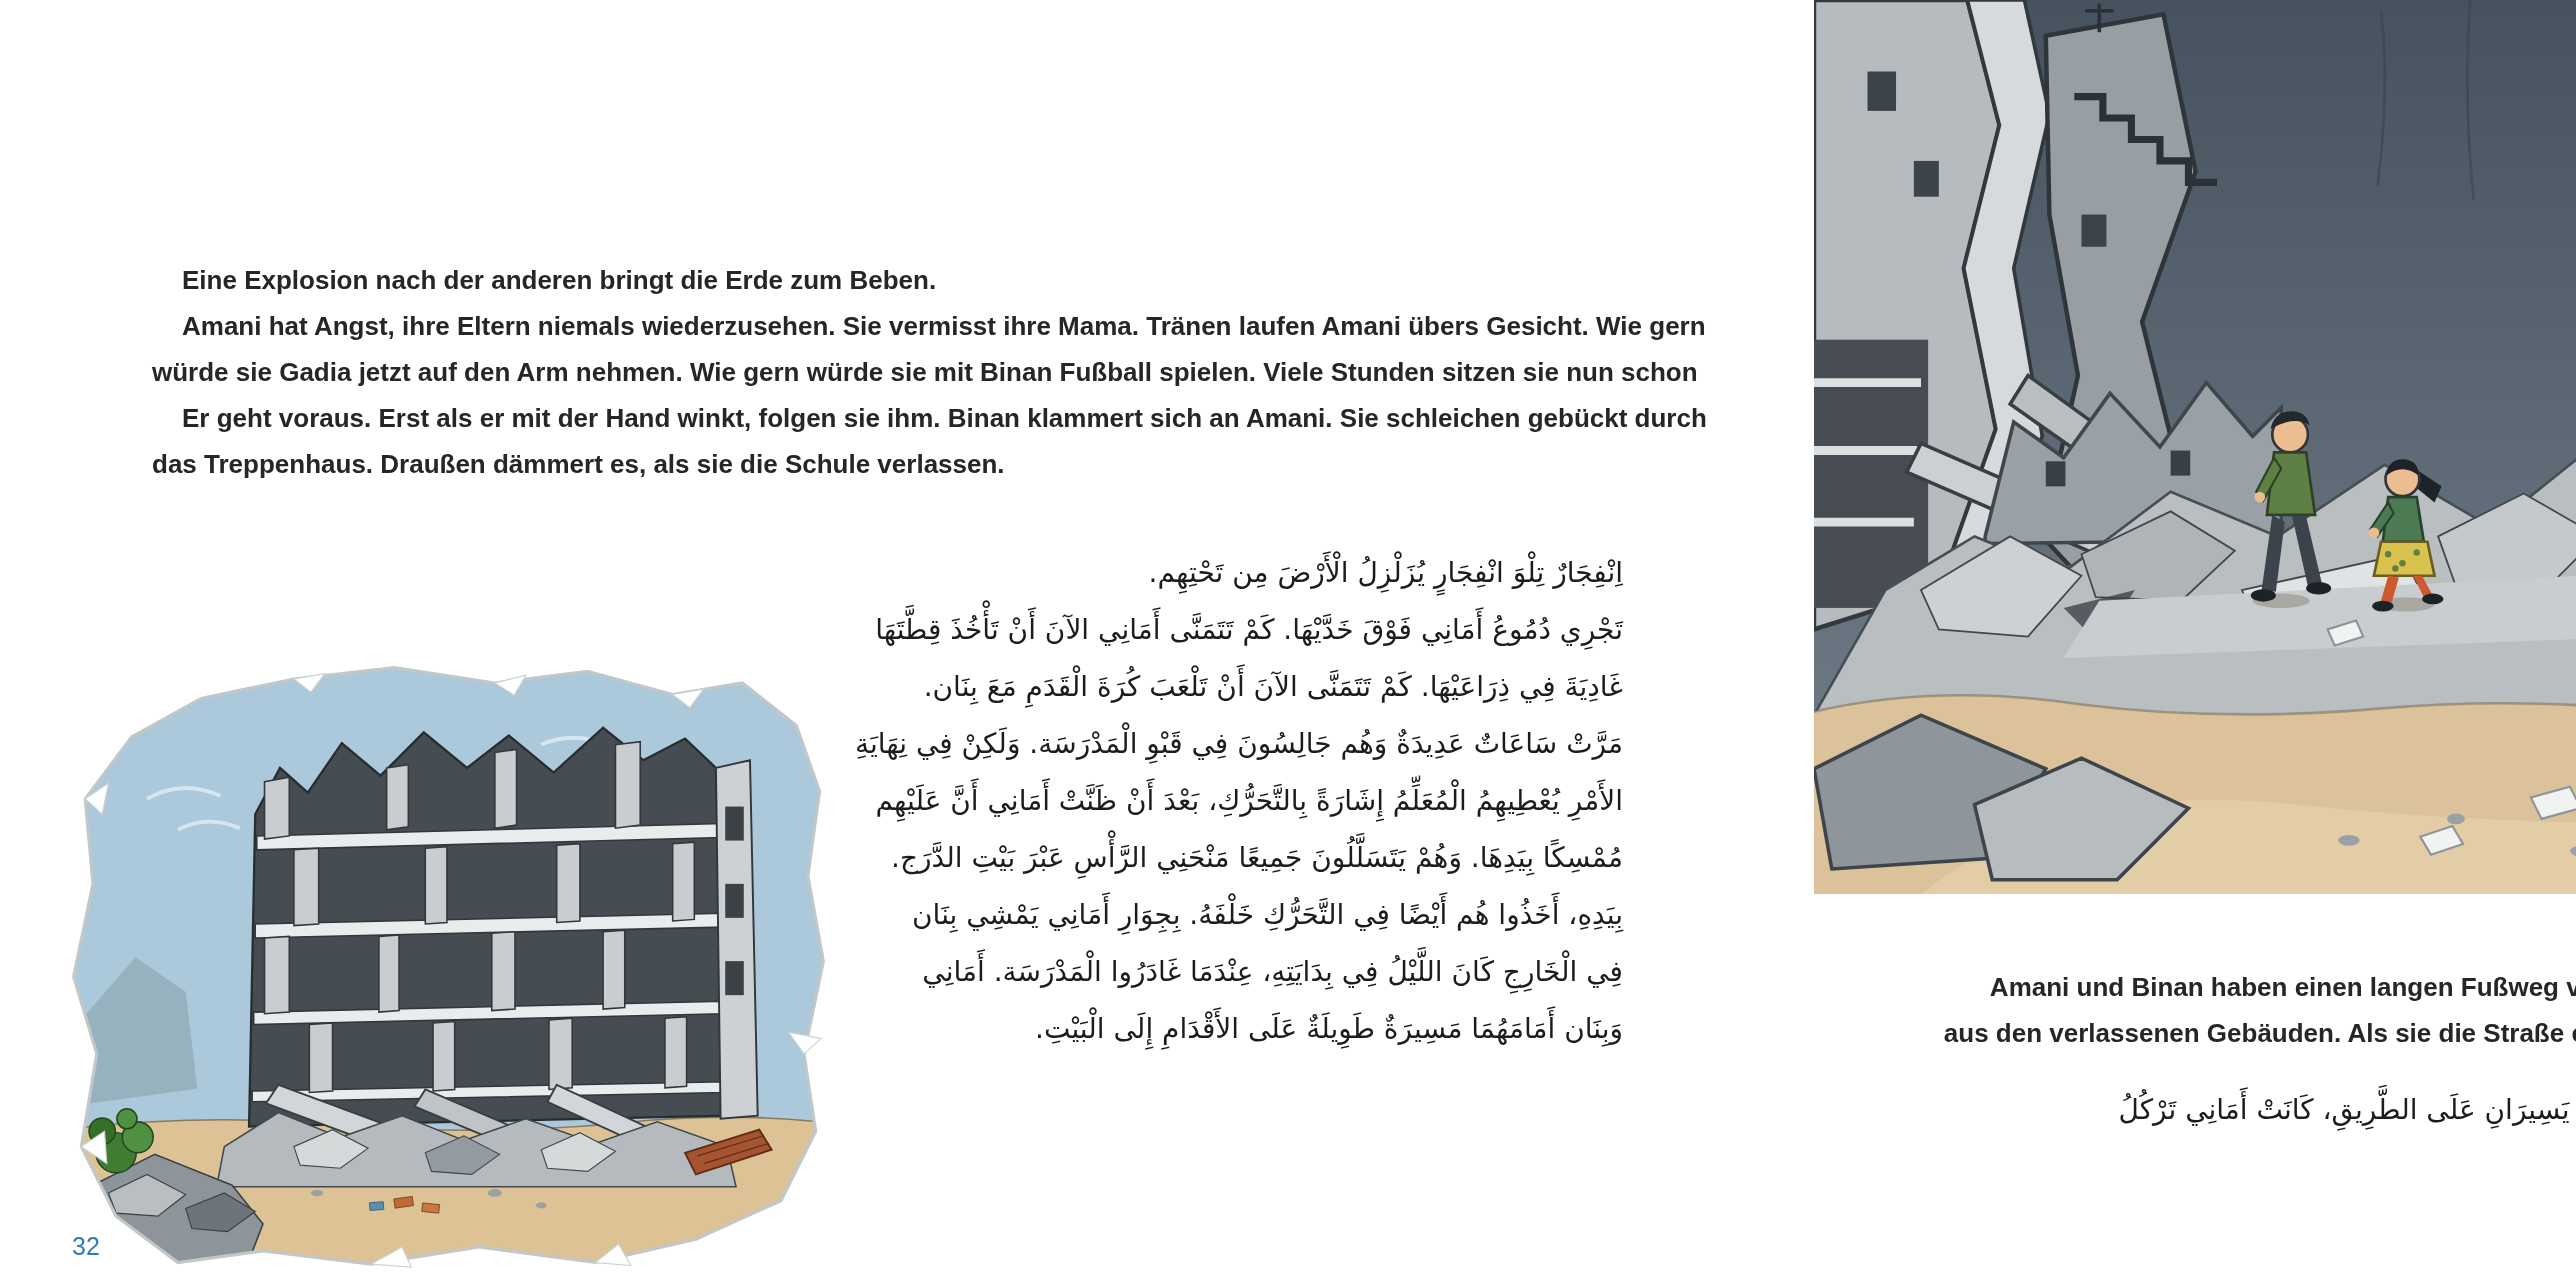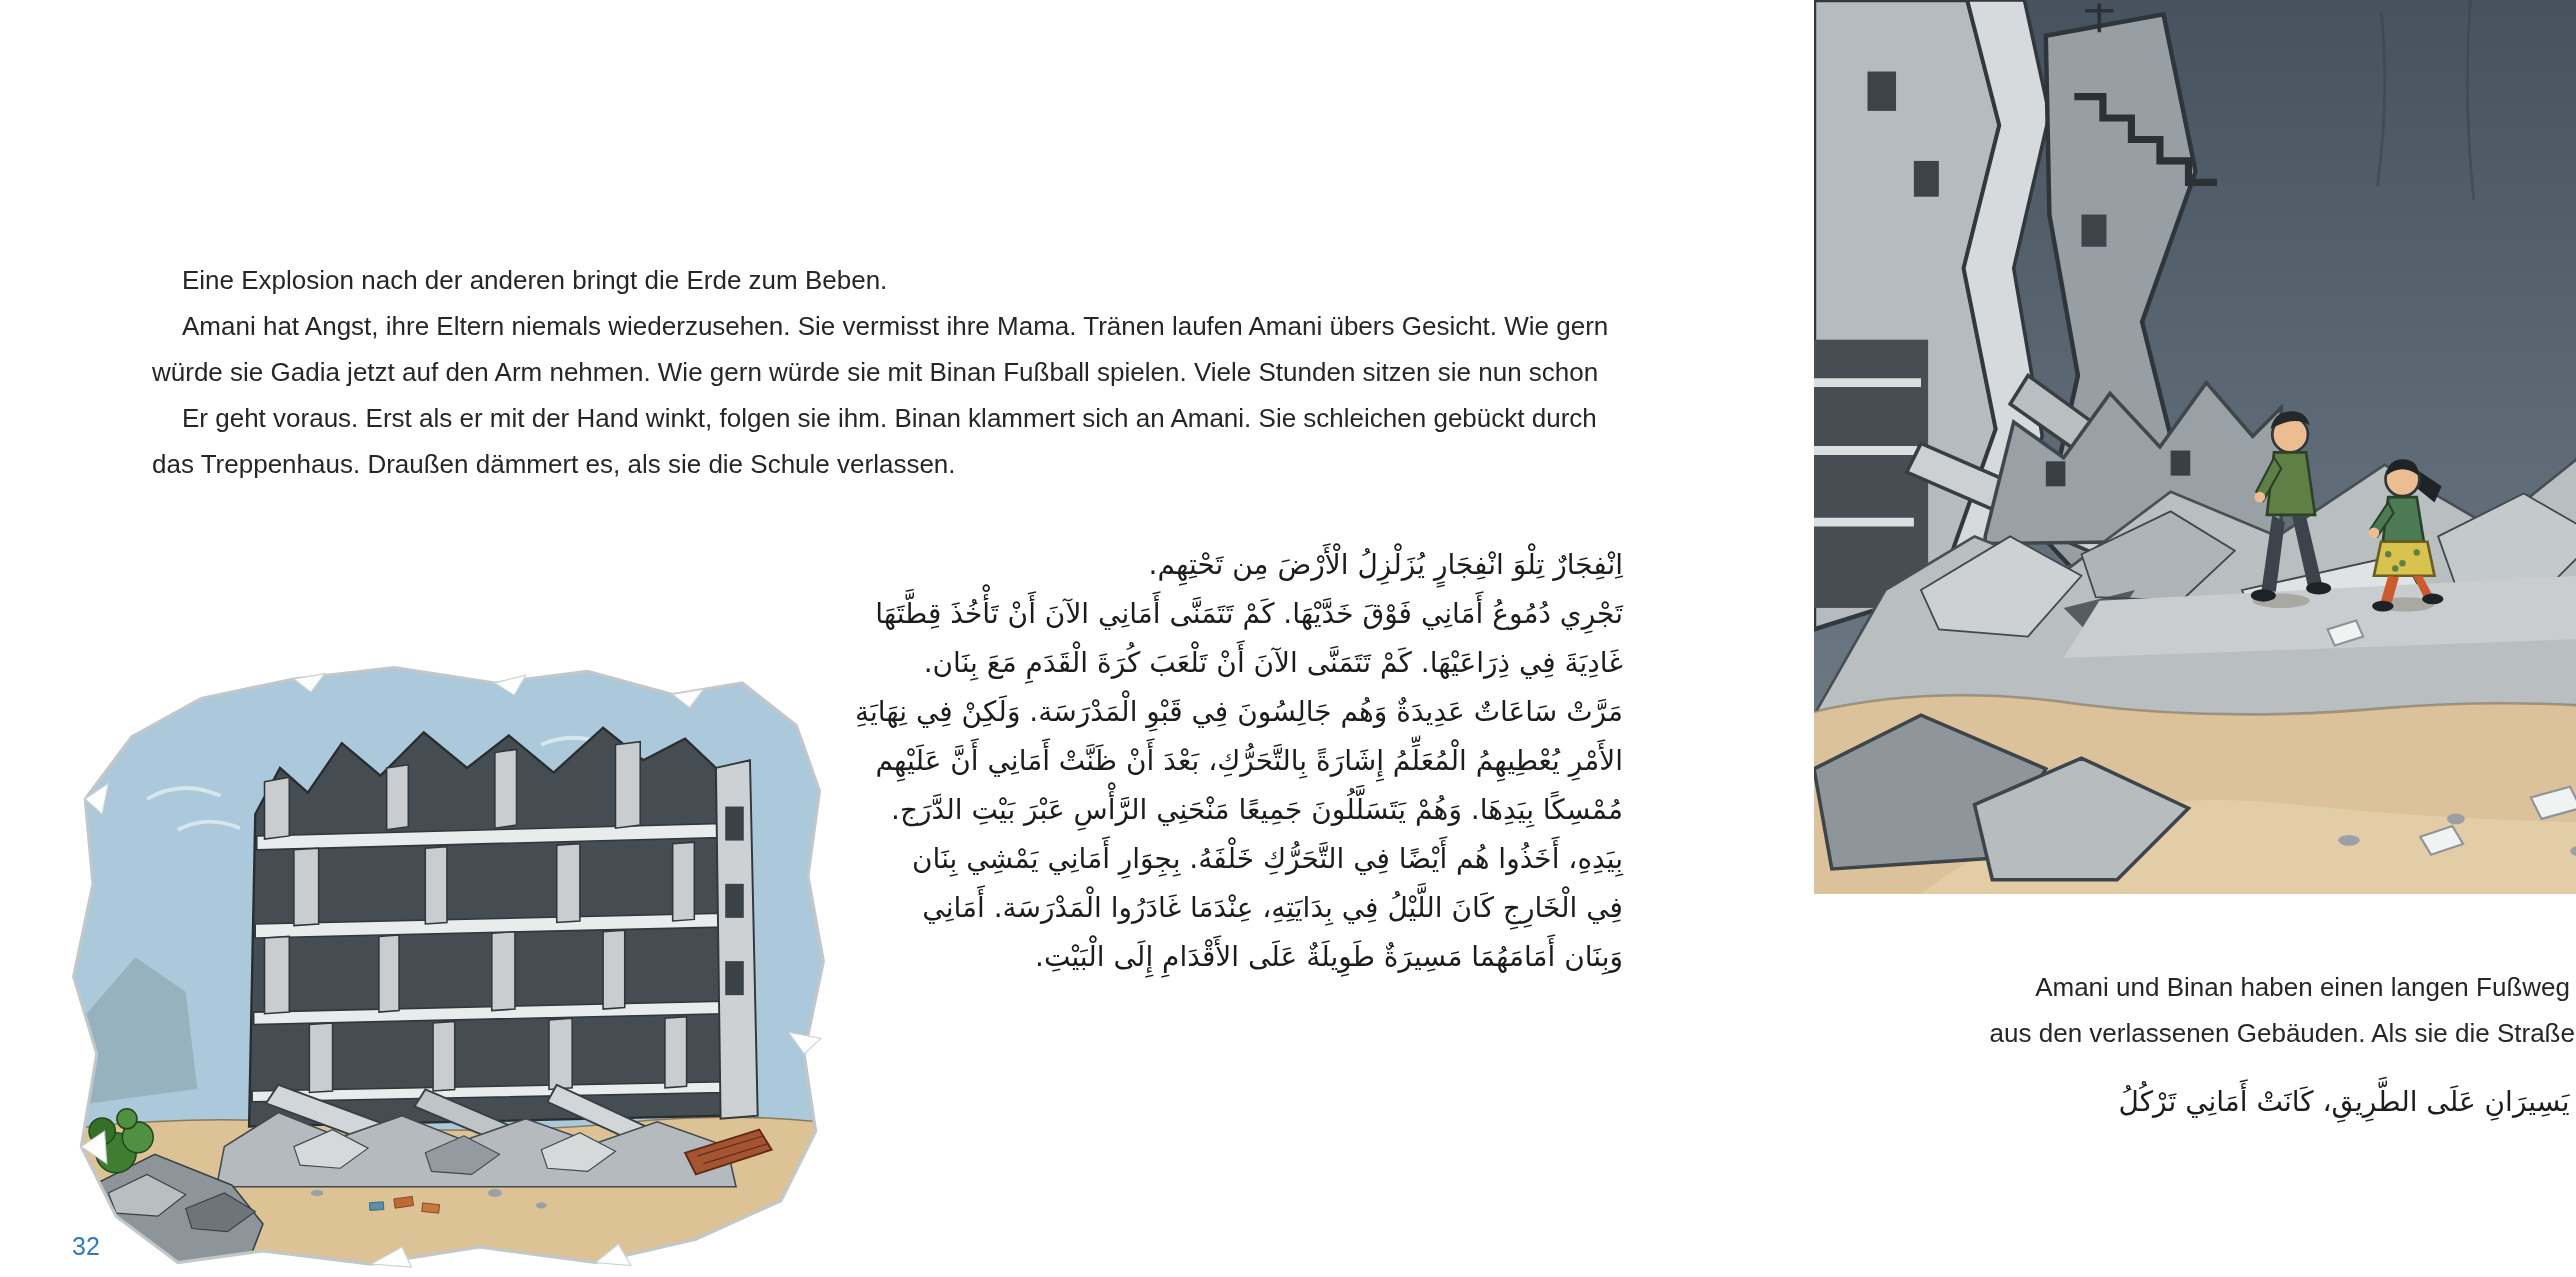--- a/index.html
+++ b/index.html
@@ -8,32 +8,32 @@
 
   .spread {
     position:relative;
     width:3614px;
     height:1278px;
     background:#ffffff;
     overflow:hidden;
   }
 
   
-  .de-block { position:absolute; color:#262626; font-size:26px; line-height:46px; font-weight:400; }
+  .de-block { position:absolute; color:#262626; font-size:26px; line-height:46px; font-weight:700; }
   .de-line  { white-space:nowrap; }
   .de-line.indent { padding-left:30px; }
 
   .left-german  { left:152px; top:257px; }
 
   .right-german { left:1865px; top:964px; width:1654px; text-align:center; }
   .right-german .de-line { white-space:nowrap; }
 
   .ar-block { position:absolute; direction:rtl; text-align:right; color:#1c1c1c;
               font-family:"DejaVu Sans", sans-serif; font-weight:400; }
-  .ar-line  { white-space:nowrap; }
+  .ar-line  { white-space:nowrap;margin-top:8px; }
 
   .left-arabic  { left:567px; top:540px; width:1056px; font-size:28px; line-height:49px; }
   .right-arabic { left:1958px; top:1070px; width:1595px; font-size:28px; line-height:63px; }
 
   .page-number { position:absolute; color:#2e7cb8; font-size:25px; font-weight:400; z-index:5;margin-top:20px; }
   .page-number.left  { left:72px;  top:1212px; }
 
   
   .illus { position:absolute; }
   .illus svg { display:block; width:100%; height:100%; }

